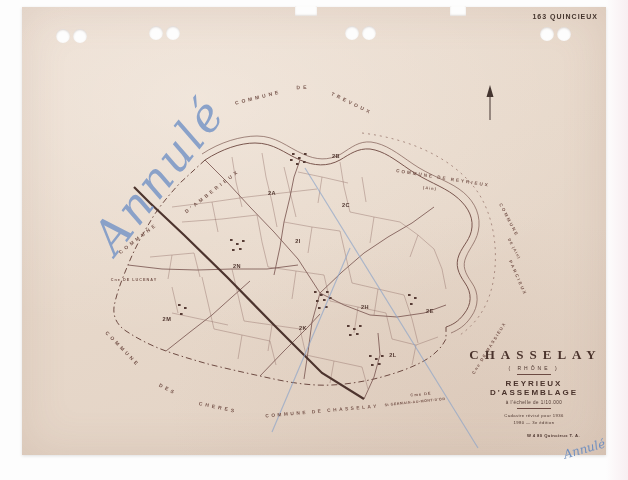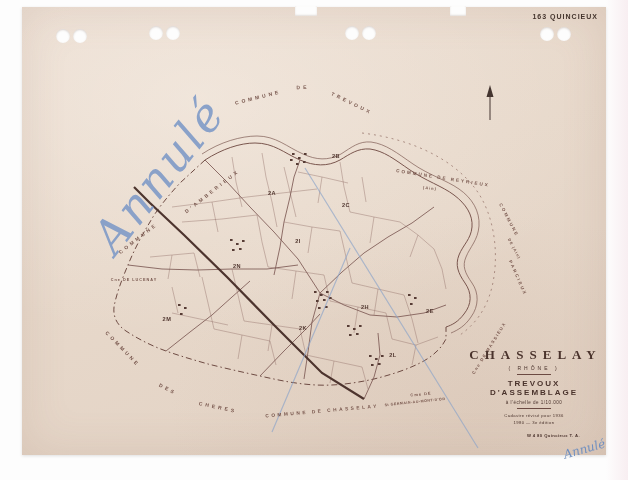--- a/index.html
+++ b/index.html
@@ -193,21 +193,21 @@
         <span class="mlabel section" style="left: 408px; top: 304px; font-size: 5.6px; letter-spacing: 0.5px; transform: translate(-50%, -50%) rotate(0deg);">2E</span>
         <span class="mlabel section" style="left: 145px; top: 312px; font-size: 5.6px; letter-spacing: 0.5px; transform: translate(-50%, -50%) rotate(0deg);">2M</span>
         <span class="mlabel section" style="left: 281px; top: 321px; font-size: 5.6px; letter-spacing: 0.5px; transform: translate(-50%, -50%) rotate(0deg);">2K</span>
         <span class="mlabel section" style="left: 371px; top: 348px; font-size: 5.6px; letter-spacing: 0.5px; transform: translate(-50%, -50%) rotate(0deg);">2L</span>
       </div>
 
     <div class="title-block">
       <div class="tb-commune">CHASSELAY</div>
       <div class="tb-dept">( RHÔNE )</div>
       <div class="tb-rule"></div>
-      <div class="tb-type">TREVOUX D'ASSEMBLAGE</div>
+      <div class="tb-type">REYRIEUX D'ASSEMBLAGE</div>
       <div class="tb-scale">à l'échelle de 1/10.000</div>
       <div class="tb-rule"></div>
       <div class="tb-rev">Cadastre révisé pour 1936</div>
       <div class="tb-ed">1980 — 3e édition</div>
     </div>
 
     <div class="imprint">W 4 80 Quincieux T. A.</div>
   </div>
 
   <div class="annule-big">Annulé</div>

